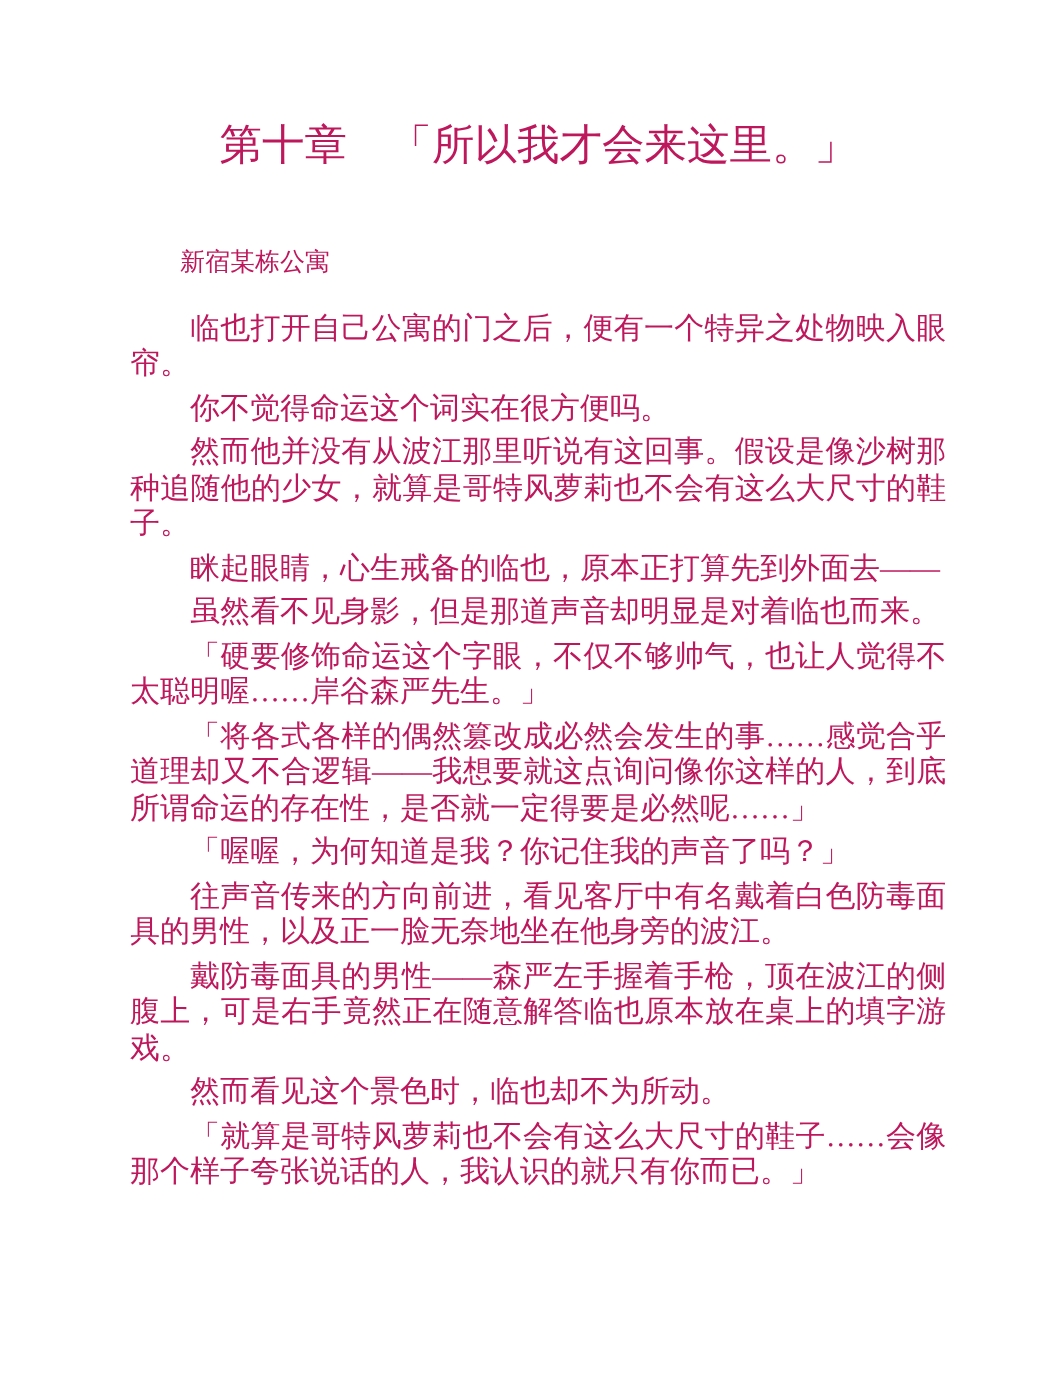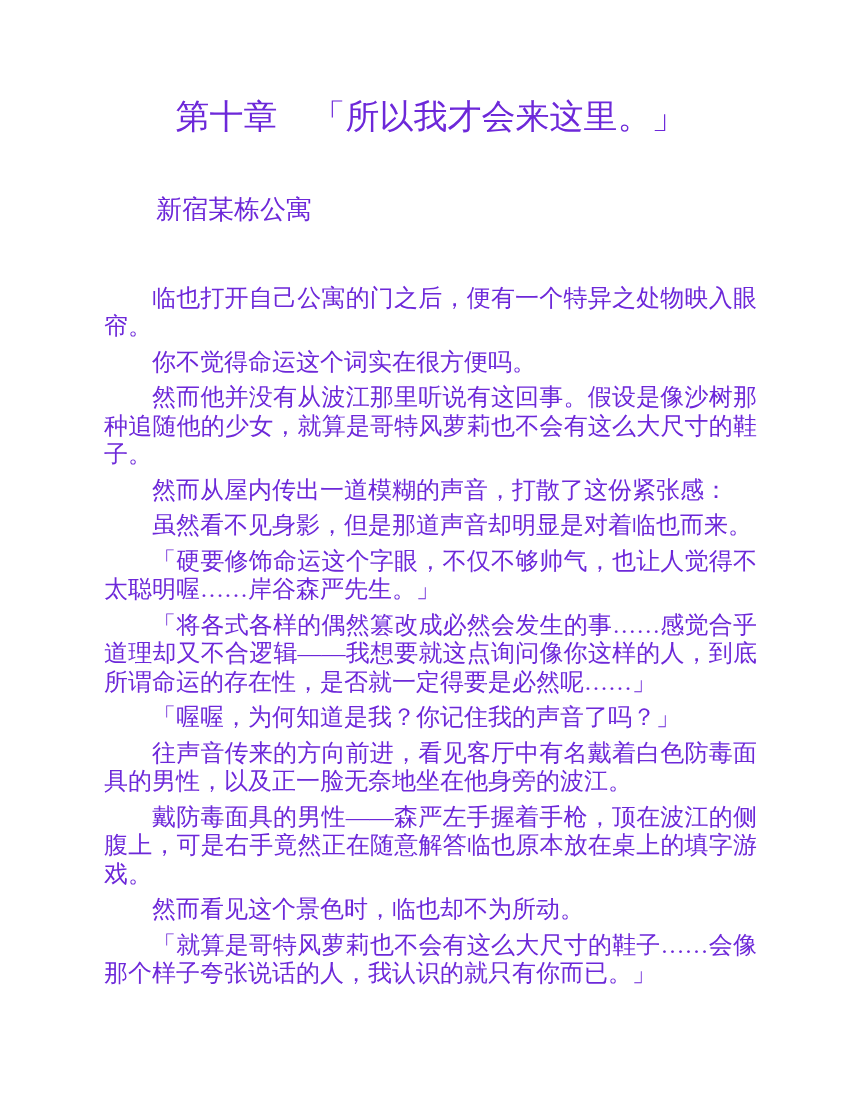--- a/index.html
+++ b/index.html
@@ -11,58 +11,58 @@
     width: 850px;
     height: 1100px;
     overflow: hidden;
   }
   .page {
     box-sizing: border-box;
     width: 850px;
     height: 1100px;
     padding: 96px 93px 0 104px;
     background: #ffffff;
-    color: #6d28d9;
+    color: #be185d;
     font-family: "Liberation Serif", "DejaVu Serif", serif;
     overflow: hidden;
   }
   .chapter-title {
     font-size: 34px;
     font-weight: 400;
     line-height: 42px;
     text-align: center;
     margin: 0 0 58px 0;
     white-space: nowrap;
   }
   .location-line {
-    font-size: 26px;
+    font-size: 20px;
     line-height: 28.5px;
     text-indent: 2em;
-    margin: 0 0 59px 0;
+    margin: 0 0 24px 0;
   }
   .body-paragraph {
     font-size: 24px;
     line-height: 28.5px;
     text-indent: 2em;
     text-align: justify;
     margin: 0 0 7px 0;
   }
 </style>
 </head>
 <body>
 
 <div class="page">
   <h1 class="chapter-title">第十章　「所以我才会来这里。」</h1>
 
   <p class="location-line">新宿某栋公寓</p>
 
   <p class="body-paragraph">临也打开自己公寓的门之后，便有一个特异之处物映入眼帘。</p>
   <p class="body-paragraph">你不觉得命运这个词实在很方便吗。</p>
   <p class="body-paragraph">然而他并没有从波江那里听说有这回事。假设是像沙树那种追随他的少女，就算是哥特风萝莉也不会有这么大尺寸的鞋子。</p>
-  <p class="body-paragraph">然而从屋内传出一道模糊的声音，打散了这份紧张感：</p>
+  <p class="body-paragraph">眯起眼睛，心生戒备的临也，原本正打算先到外面去——</p>
   <p class="body-paragraph">虽然看不见身影，但是那道声音却明显是对着临也而来。</p>
   <p class="body-paragraph">「硬要修饰命运这个字眼，不仅不够帅气，也让人觉得不太聪明喔……岸谷森严先生。」</p>
   <p class="body-paragraph">「将各式各样的偶然篡改成必然会发生的事……感觉合乎道理却又不合逻辑——我想要就这点询问像你这样的人，到底所谓命运的存在性，是否就一定得要是必然呢……」</p>
   <p class="body-paragraph">「喔喔，为何知道是我？你记住我的声音了吗？」</p>
   <p class="body-paragraph">往声音传来的方向前进，看见客厅中有名戴着白色防毒面具的男性，以及正一脸无奈地坐在他身旁的波江。</p>
   <p class="body-paragraph">戴防毒面具的男性——森严左手握着手枪，顶在波江的侧腹上，可是右手竟然正在随意解答临也原本放在桌上的填字游戏。</p>
   <p class="body-paragraph">然而看见这个景色时，临也却不为所动。</p>
   <p class="body-paragraph">「就算是哥特风萝莉也不会有这么大尺寸的鞋子……会像那个样子夸张说话的人，我认识的就只有你而已。」</p>
 </div>
 

